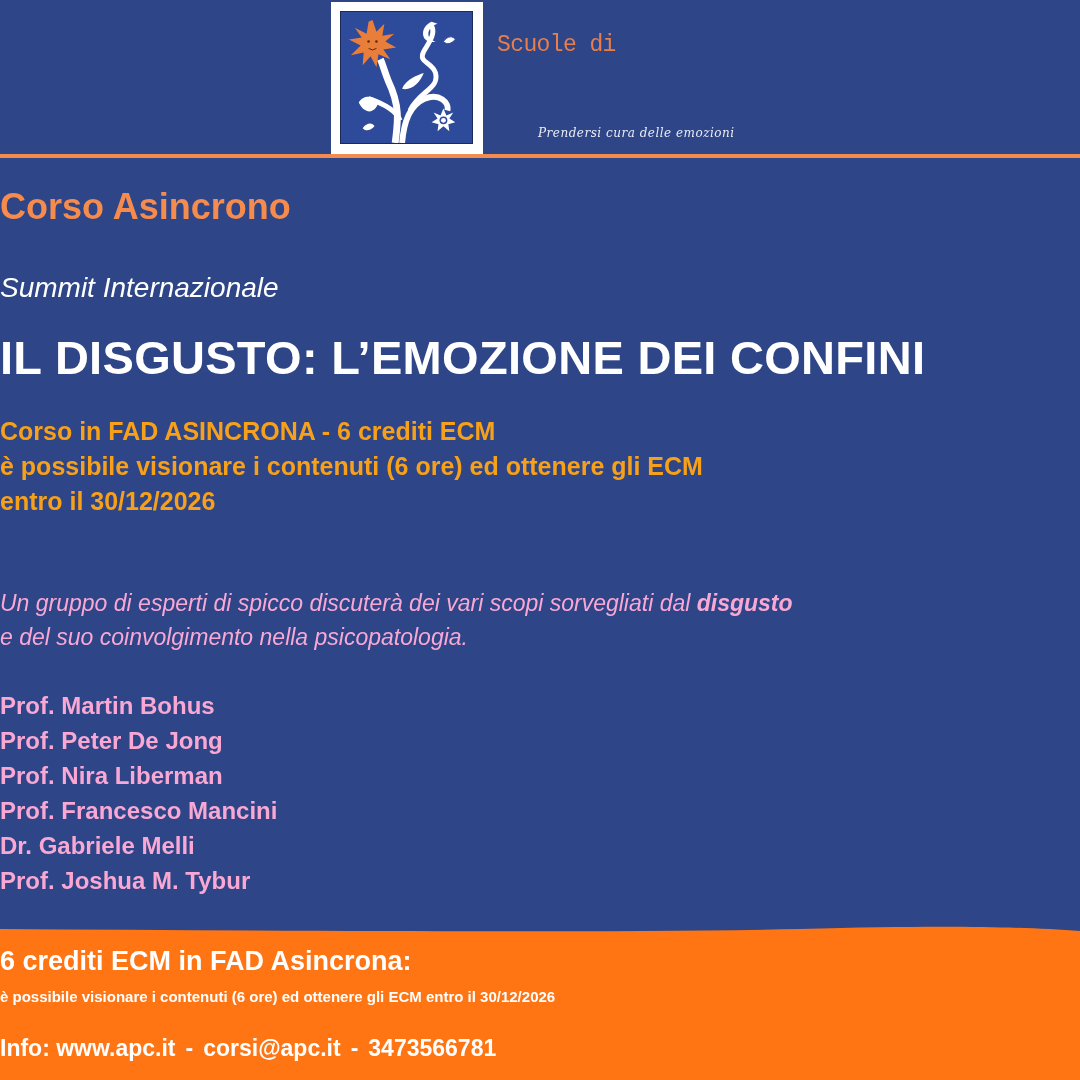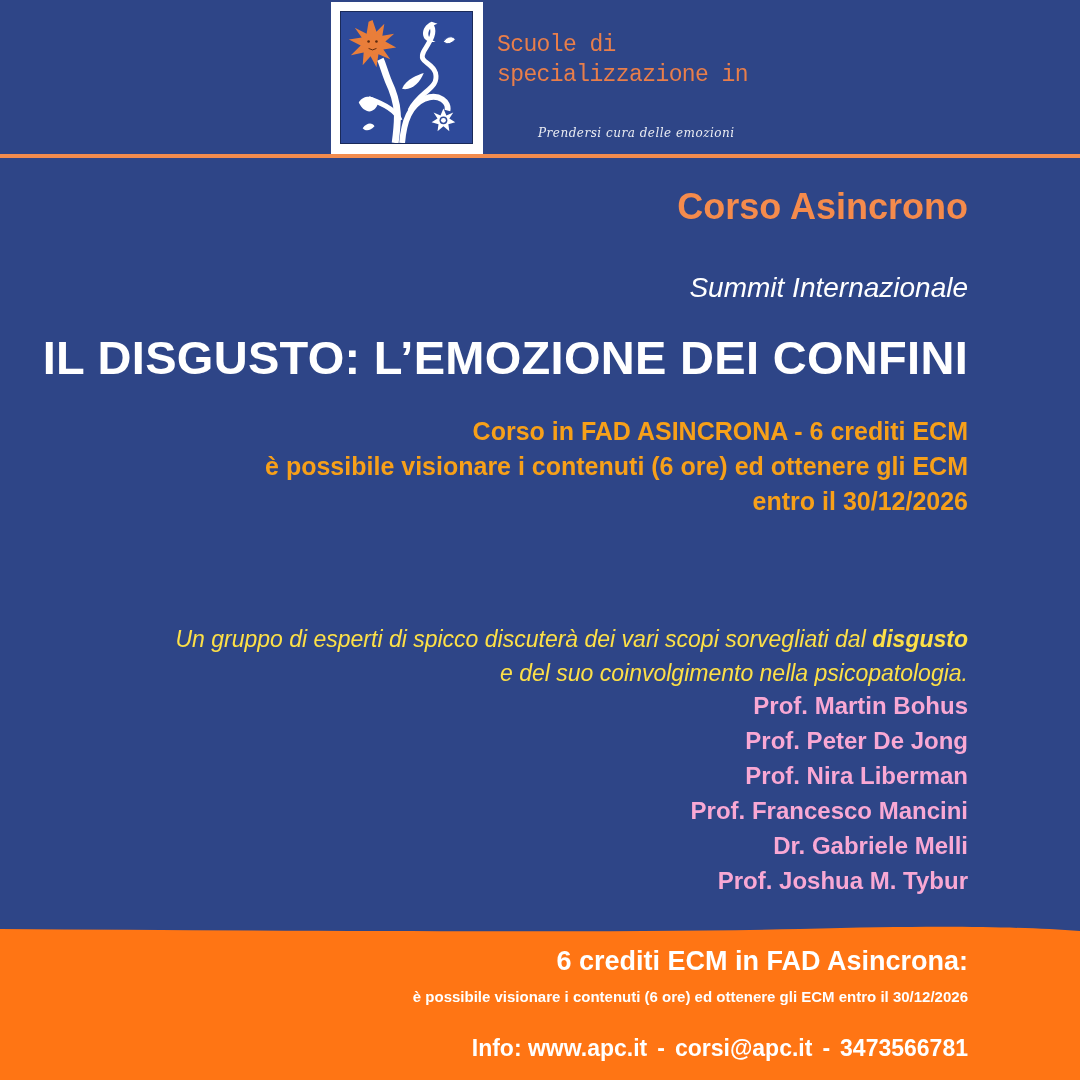--- a/index.html
+++ b/index.html
@@ -4,26 +4,26 @@
 <style>
   html, body { margin:0; padding:0; }
   body { width:1080px; height:1080px; overflow:hidden; background:#2E4587; position:relative; font-family:"Liberation Sans", sans-serif; }
   .header { position:absolute; left:0; top:0; width:1050px; height:155px; }
   .logo-box { position:absolute; left:331px; top:2px; width:152px; height:152px; background:#fff; }
   .logo-inner { position:absolute; left:9px; top:9px; width:133px; height:133px; background:#2E4A9A; border:1px solid #1a2a5a; box-sizing:border-box; overflow:hidden; }
   .logo-inner svg { width:100%; height:100%; display:block; }
   .school-name { position:absolute; left:497px; top:30px; color:#E97E4A; font-family:"Liberation Mono", monospace; font-size:23px; line-height:30px; letter-spacing:-0.6px; }
   .tagline { position:absolute; left:538px; top:126px; color:#ffffff; font-family:"DejaVu Serif", serif; font-style:italic; font-size:12px; letter-spacing:0.5px; opacity:0.9; }
   .rule { position:absolute; left:0; top:154px; width:1080px; height:4px; background:#F28C4E; }
-  .center { position:absolute; left:8px; width:960px; text-align:right; }
+  .center { position:absolute; left:0; width:960px; text-align:left; }
   .course-type { top:186px; color:#F58B4C; font-size:36px; font-weight:bold; }
   .event-kind { top:272px; color:#ffffff; font-size:28px; font-weight:normal; font-style:italic; }
   .title { top:330px; color:#ffffff; font-size:47px; font-weight:bold; letter-spacing:0.3px; }
   .fad { top:414px; color:#F7A019; font-size:25px; font-weight:bold; line-height:35px; }
-  .desc { top:586px; color:#fde047; font-size:23px; font-style:italic; line-height:34px;margin-top:36px; }
+  .desc { top:586px; color:#f9a8d4; font-size:23px; font-style:italic; line-height:34px; }
   .desc b { font-style:italic; }
   .speakers { top:688px; color:#f9a8d4; font-size:24px; font-weight:bold; line-height:35px; }
   .footer { position:absolute; left:0; top:925px; width:1080px; height:155px; }
   .footer svg { position:absolute; left:0; top:0; }
   .f1 { top:946px; color:#fff; font-size:27px; font-weight:bold; }
   .f2 { top:988px; color:#fff; font-size:15px; font-weight:bold; }
   .f3 { top:1035px; color:#fff; font-size:23px; font-weight:bold; }
   .sep { padding:0 10px; }
 </style>
 </head>
@@ -58,21 +58,20 @@
           <polygon fill="#fff" points="0,-12 3,-5 10,-8 6,-2 12,2 5,4 6,11 0,6 -6,11 -5,4 -12,2 -6,-2 -10,-8 -3,-5"></polygon>
           <circle r="4" fill="#2E4A9A"></circle>
           <circle r="2.5" fill="#fff"></circle>
         </g>
         <rect x="0" y="124" width="133" height="9" fill="#fff" opacity="0"></rect>
       </svg>
     </div>
   </div>
   <div class="school-name">
     <div>Scuole di</div>
-    <div>specializzazione in</div>
   </div>
   <div class="tagline">Prendersi cura delle emozioni</div>
 </div>
 <div class="rule"></div>
 
 <div class="center course-type">Corso Asincrono</div>
 <div class="center event-kind">Summit Internazionale</div>
 <div class="center title">IL DISGUSTO: L’EMOZIONE DEI CONFINI</div>
 
 <div class="center fad">

